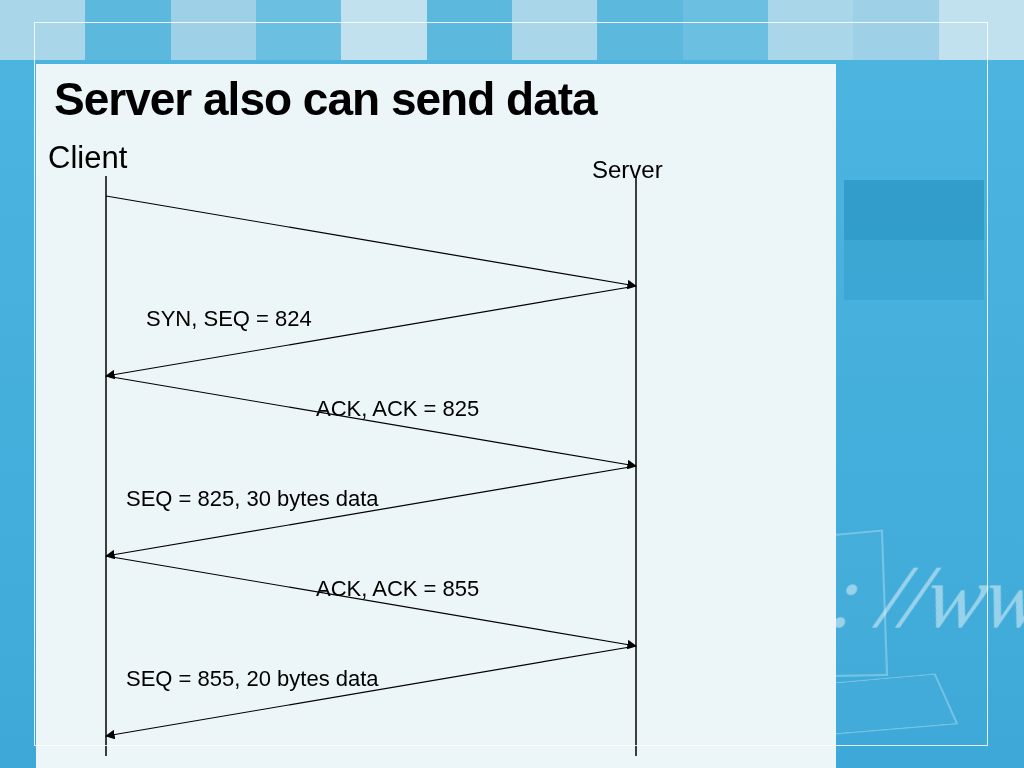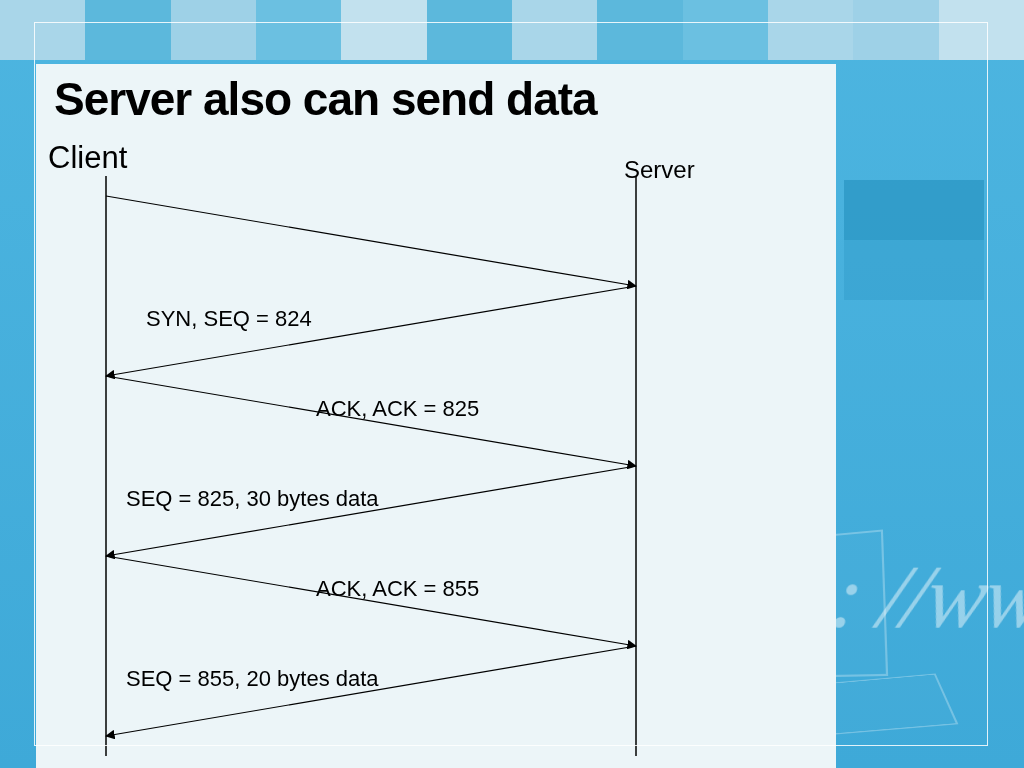--- a/index.html
+++ b/index.html
@@ -98,21 +98,20 @@
     position: absolute;
     top: 76px; left: 12px;
     font-size: 31px;
     color: #000;
   }
   .label-server {
     position: absolute;
     top: 92px; left: 556px;
     font-size: 24px;
     color: #000;
-    margin-left: 32px;
   }
 
   
   .seq {
     position: absolute;
     top: 112px; left: 0; width: 800px; height: 580px;
   }
 
   .msg-label {
     font-size: 22px;

